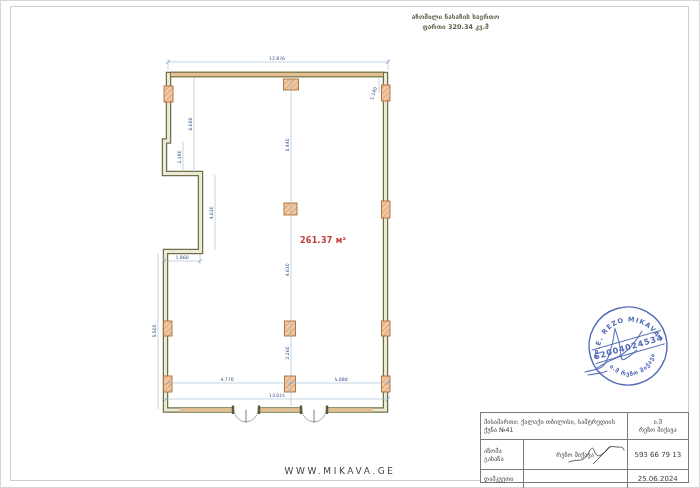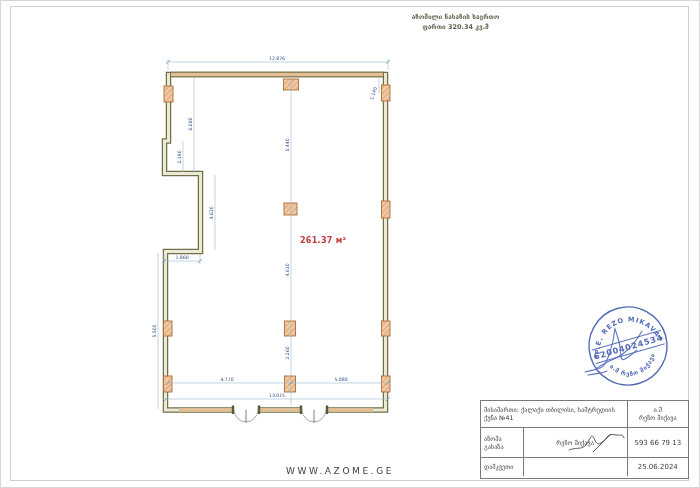--- a/index.html
+++ b/index.html
@@ -9,21 +9,21 @@
         box-shadow:inset 0 0 0 1px #d6d6d6;}
   .frame{position:absolute;left:10px;top:6px;width:679px;height:475px;border:1px solid #cfcfcf;}
   .header{position:absolute;left:393px;top:12px;width:125px;text-align:center;
           font-size:6.5px;line-height:10px;color:#63634d;font-weight:bold;}
   .plansvg{position:absolute;left:0;top:0;}
   text{font-family:"DejaVu Sans",sans-serif;}
   .dimtext{font-size:4.6px;fill:#31518a;}
   .areatext{font-size:8px;fill:#c23b3b;font-weight:600;letter-spacing:.3px;}
   .watermark{position:absolute;left:255px;top:466px;width:170px;text-align:center;
              font-size:9px;letter-spacing:2.6px;color:#3f3f3f;}
-  .titleblock{position:absolute;left:480px;top:400px;width:209px;height:79px;
+  .titleblock{position:absolute;left:480px;top:412px;width:209px;height:71px;
               border:1px solid #7a7a7a;font-size:6.3px;color:#3c3c3c;background:#fff;}
   .tb-row{display:flex;width:100%;}
   .tb-cell{border-right:1px solid #7a7a7a;border-bottom:1px solid #7a7a7a;
            padding:2px 3px;display:flex;flex-direction:column;justify-content:center;}
   .tb-cell:last-child{border-right:none;}
   .tb-row:last-child .tb-cell{border-bottom:none;}
   .r1{height:27px;}
   .r2{height:30px;}
   .r3{height:18px;justify-content:flex-end;}
   .c-address{width:148px;line-height:8.5px;}
@@ -170,21 +170,21 @@
       </g>
 
       <g fill="none" stroke="#3a55ac" stroke-width="1.1" stroke-linecap="round" opacity="0.9">
         <path d="M 585,372 C 600,368 604,371 610,352 C 618,328 612,321 618,338 C 624,357 615,369 637,350"></path>
         <path d="M 596,369 C 610,357 624,362 642,331"></path>
         <path d="M 588,375 C 596,373 602,374 607,371"></path>
       </g>
     </g>
   </svg>
 
-  <div class="watermark">WWW.AZOME.GE</div>
+  <div class="watermark">WWW.MIKAVA.GE</div>
 
   <div class="titleblock">
     <div class="tb-row r1">
       <div class="tb-cell c-address" style="width:148px">
         <span>მისამართი: ქალაქი თბილისი, სამტრედიის ქუჩა №41</span>
       </div>
       <div class="tb-cell c-company">
         <span>ი.მ</span>
         <span>რეზო მიქავა</span>
       </div>

